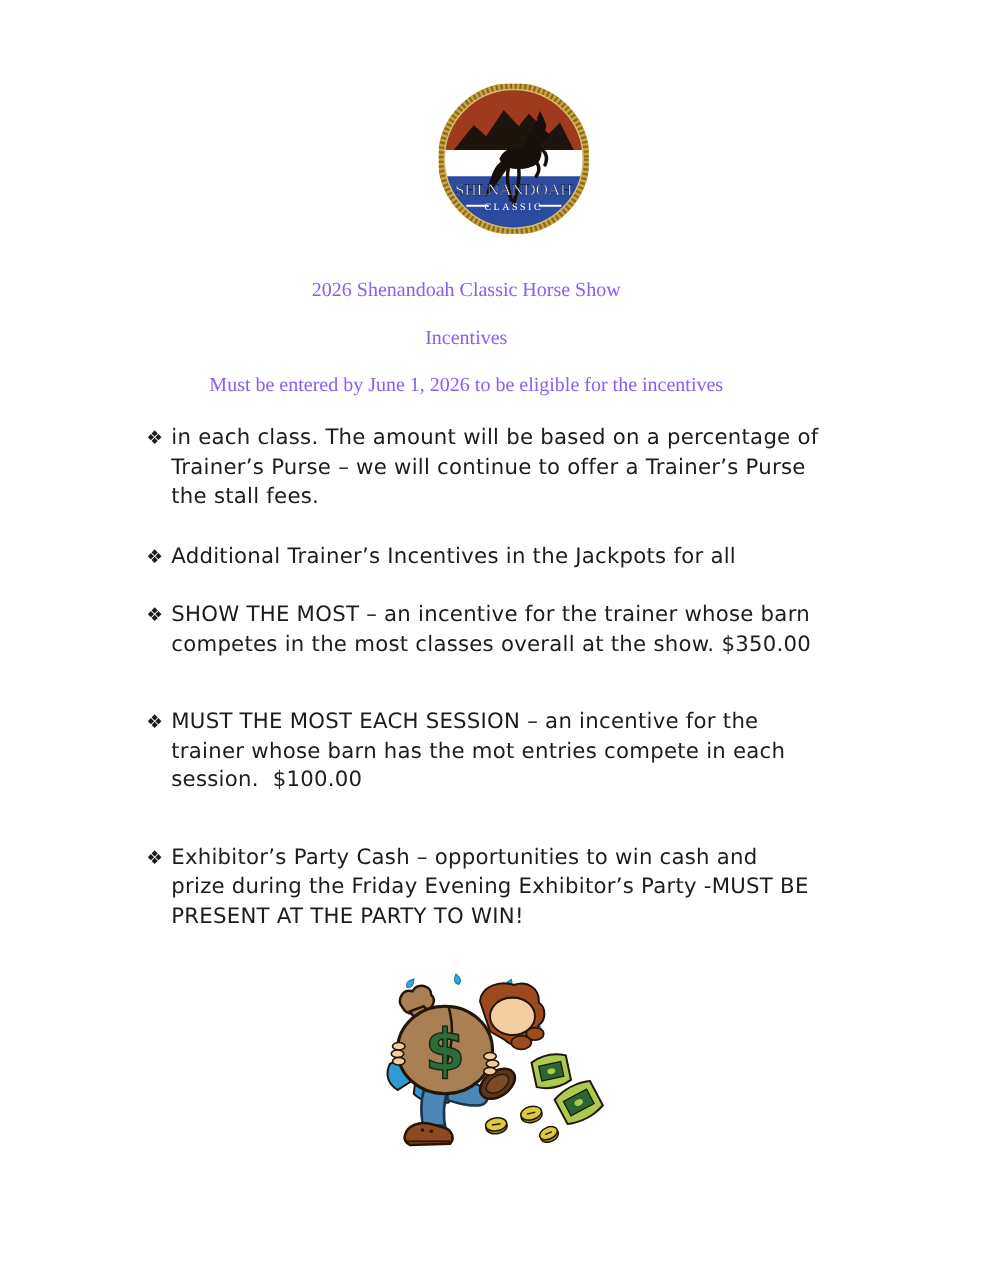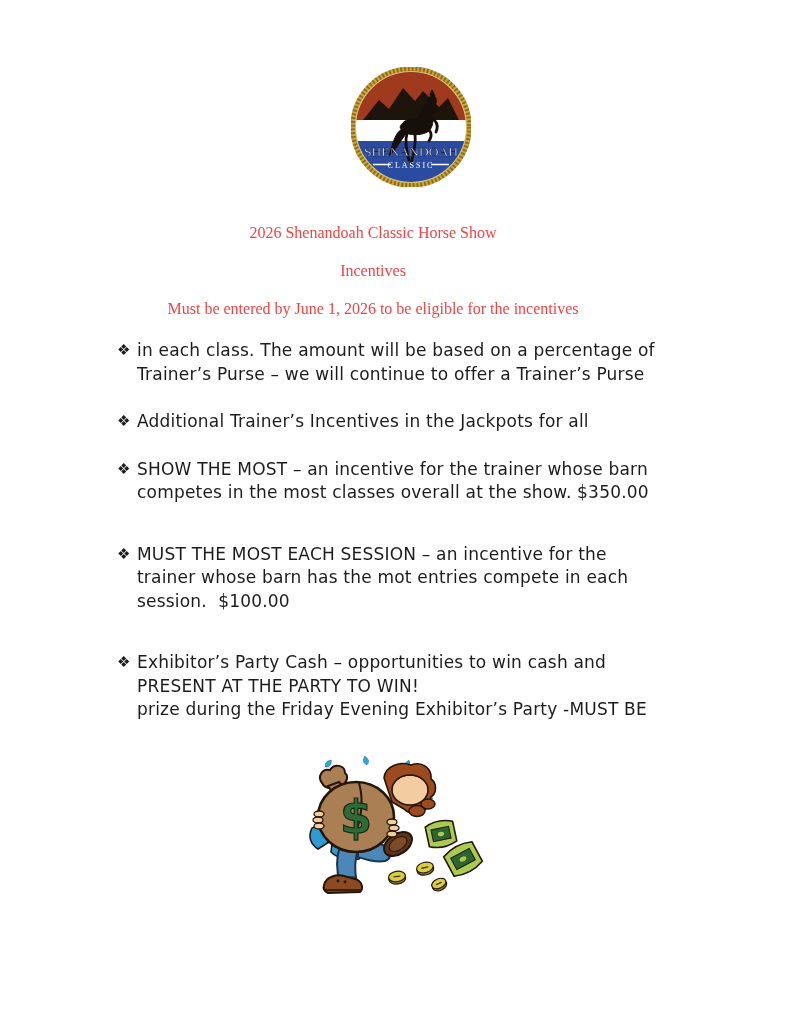--- a/index.html
+++ b/index.html
@@ -1,19 +1,19 @@
 <!DOCTYPE html>
 <html><head>
 <meta charset="utf-8">
 <style>
   html,body{margin:0;padding:0;background:#ffffff;}
   body{width:791px;height:1024px;font-family:"DejaVu Sans",sans-serif;color:#1c1c1c;}
   .page{position:relative;width:706px;height:1024px;overflow:hidden;background:#fff;margin-top:23px;}
   .logo-wrap{margin:44px 0 0 351px;width:120px;height:120px;}
-  .heading{font-family:"Liberation Serif","DejaVu Serif",serif;font-size:16px;color:#ef4444;
+  .heading{font-family:"Liberation Serif","DejaVu Serif",serif;font-size:16px;color:#8b5cf6;
            text-align:center;padding-left:40px;white-space:pre;}
   .doc-title{margin-top:37px;}
   .doc-subtitle{margin-top:20px;}
   .doc-note{margin-top:20px;text-align:center;}
   .incentives{margin:21px 40px 0 117px;}
   .bullet{display:flex;align-items:flex-start;}
   .bullet .marker{width:20px;flex:0 0 20px;font-size:15px;line-height:23.5px;color:#1c1c1c;}
   .bullet .lines{flex:1;}
   .bullet .line{display:block;white-space:pre;font-size:17px;line-height:23.5px;letter-spacing:0.2px;}
   .mb-sm{margin-bottom:24px;}
@@ -66,20 +66,21 @@
   <div class="heading doc-subtitle">Incentives</div>
   <div class="heading doc-note">Must be entered by June 1, 2026 to be eligible for the incentives</div>
 
   <div class="incentives">
 
     <div class="bullet mb-sm">
       <span class="marker">❖</span>
       <span class="lines">
         <span class="line">in each class. The amount will be based on a percentage of</span>
         <span class="line">Trainer’s Purse – we will continue to offer a Trainer’s Purse</span>
+        <span class="line">the stall fees.</span>
       </span>
     </div>
 
     <div class="bullet mb-sm">
       <span class="marker">❖</span>
       <span class="lines">
         <span class="line">Additional Trainer’s Incentives in the Jackpots for all</span>
       </span>
     </div>
 
@@ -97,22 +98,22 @@
         <span class="line">MUST THE MOST EACH SESSION – an incentive for the</span>
         <span class="line">trainer whose barn has the mot entries compete in each</span>
         <span class="line">session.  $100.00</span>
       </span>
     </div>
 
     <div class="bullet">
       <span class="marker">❖</span>
       <span class="lines">
         <span class="line">Exhibitor’s Party Cash – opportunities to win cash and</span>
+        <span class="line">prize during the Friday Evening Exhibitor’s Party -MUST BE</span>
         <span class="line">PRESENT AT THE PARTY TO WIN!</span>
-        <span class="line">prize during the Friday Evening Exhibitor’s Party -MUST BE</span>
       </span>
     </div>
 
   </div>
 
   <div class="cartoon-wrap">
     <svg width="192" height="152" viewBox="0 0 192 152">
       <defs>
         <path id="drop" d="M0,-5 C2.6,-1.5 3.6,1.2 0,3.8 C-3.6,1.2 -2.6,-1.5 0,-5 Z"></path>
       </defs>

